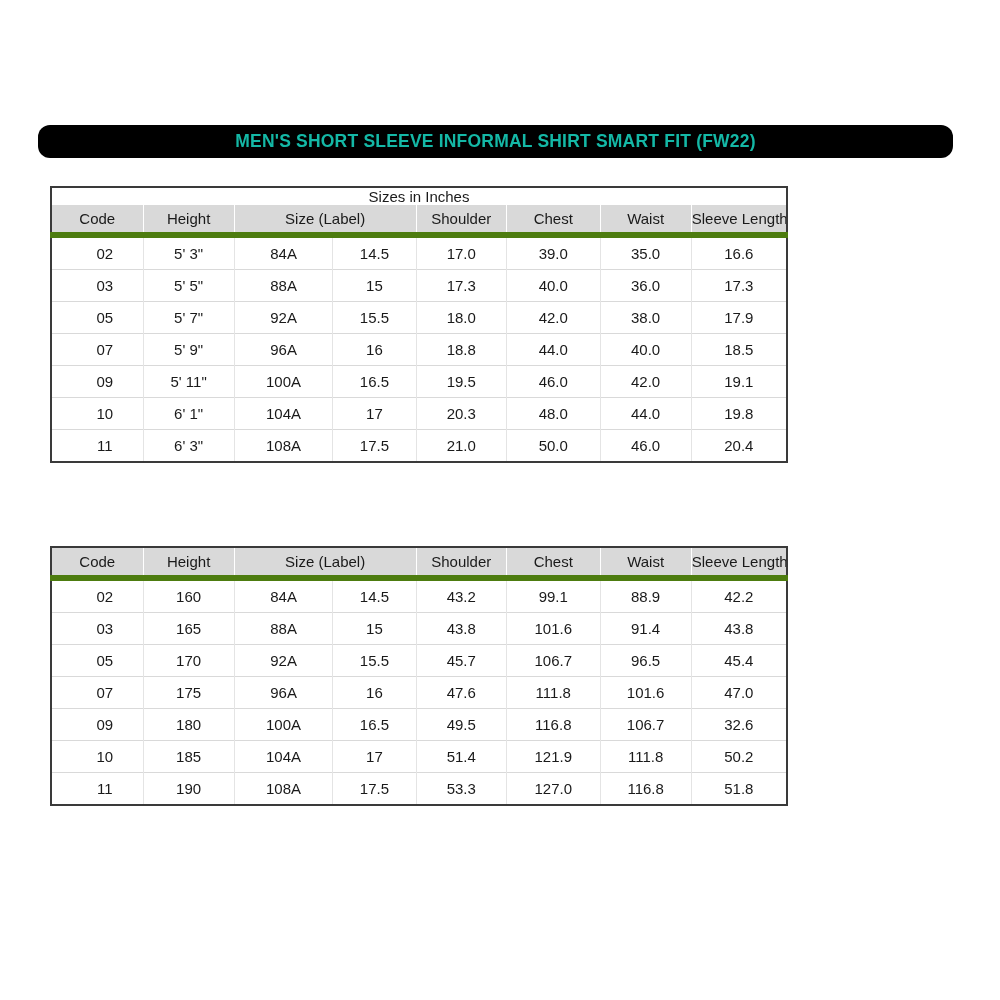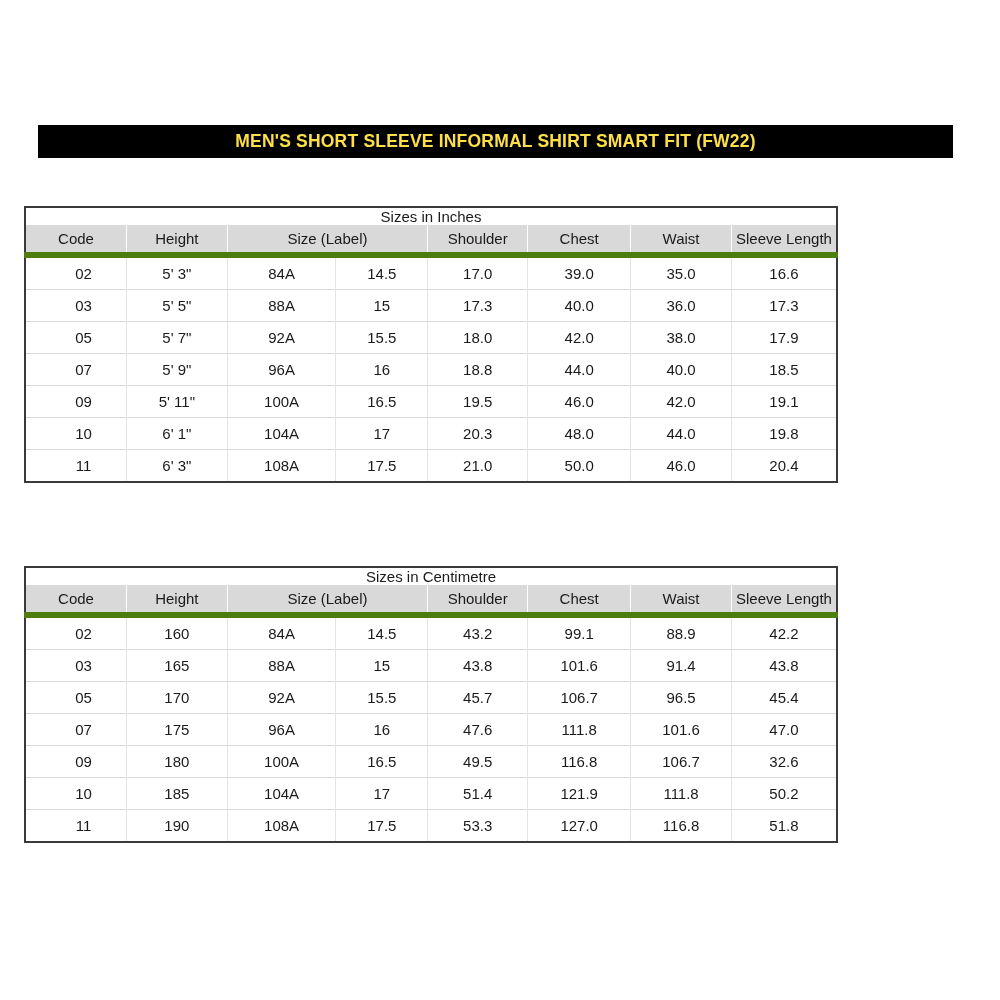--- a/index.html
+++ b/index.html
@@ -18,37 +18,37 @@
     height: 1000px;
     overflow: hidden;
   }
   .banner {
     position: absolute;
     left: 38px;
     top: 125px;
     width: 915px;
     height: 33px;
     background: #000000;
-    color: #fde047;
+    color: #14b8a6;
     font-weight: bold;
     font-size: 17.5px;
     letter-spacing: 0.2px;
     text-align: center;
     line-height: 33px;
     white-space: nowrap;
+    border-radius: 12px;
   }
   .size-table {
     position: absolute;
-    left: 24px;
-    width: 814px;
+    left: 50px;
+    width: 738px;
     border-collapse: collapse;
     table-layout: fixed;
     border: 2px solid #3a3a3a;
     font-size: 15px;
-    margin-top: 20px;
   }
   .table-inches { top: 186px; }
   .table-cm    { top: 546px; }
 
   .size-table td, .size-table th {
     text-align: center;
     vertical-align: middle;
     padding: 0;
     font-weight: normal;
     overflow: hidden;
@@ -182,23 +182,20 @@
       <col style="width:12.5%">
         <col style="width:12.4%">
       <col style="width:13.4%">
         <col style="width:11.3%">
       <col style="width:12.3%">
         <col style="width:12.7%">
       <col style="width:12.4%">
         <col style="width:13.0%">
     </colgroup>
     <thead>
-      <tr>
-        <th colspan="8">Sizes in Centimetre</th>
-      </tr>
       <tr class="header-row">
         <th>Code</th>
         <th>Height</th>
         <th colspan="2">Size (Label)</th>
         <th>Shoulder</th>
         <th>Chest</th>
         <th>Waist</th>
         <th>Sleeve Length</th>
       </tr>
     </thead>

